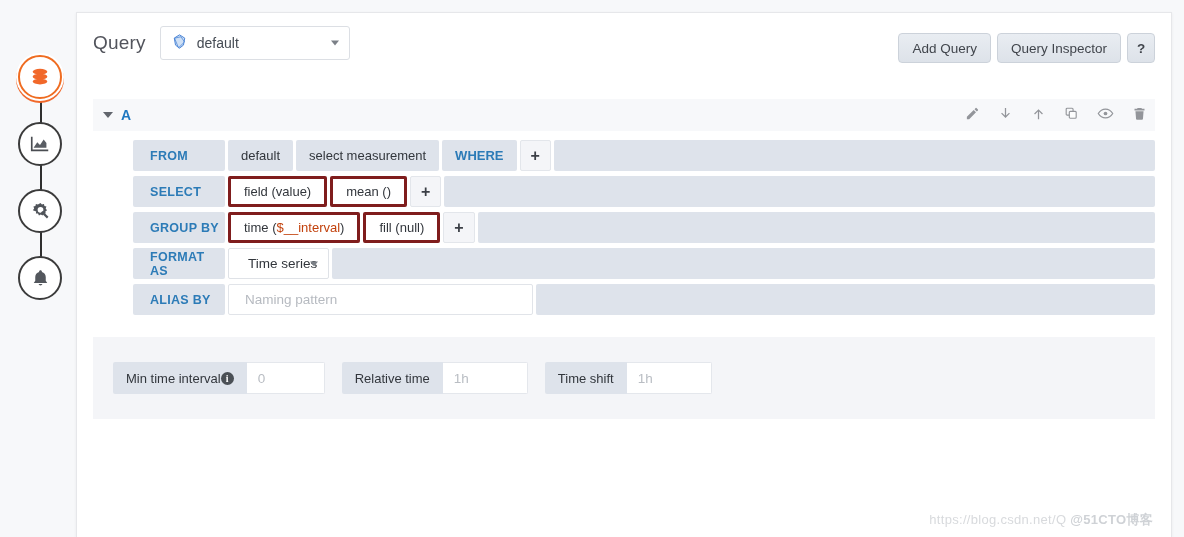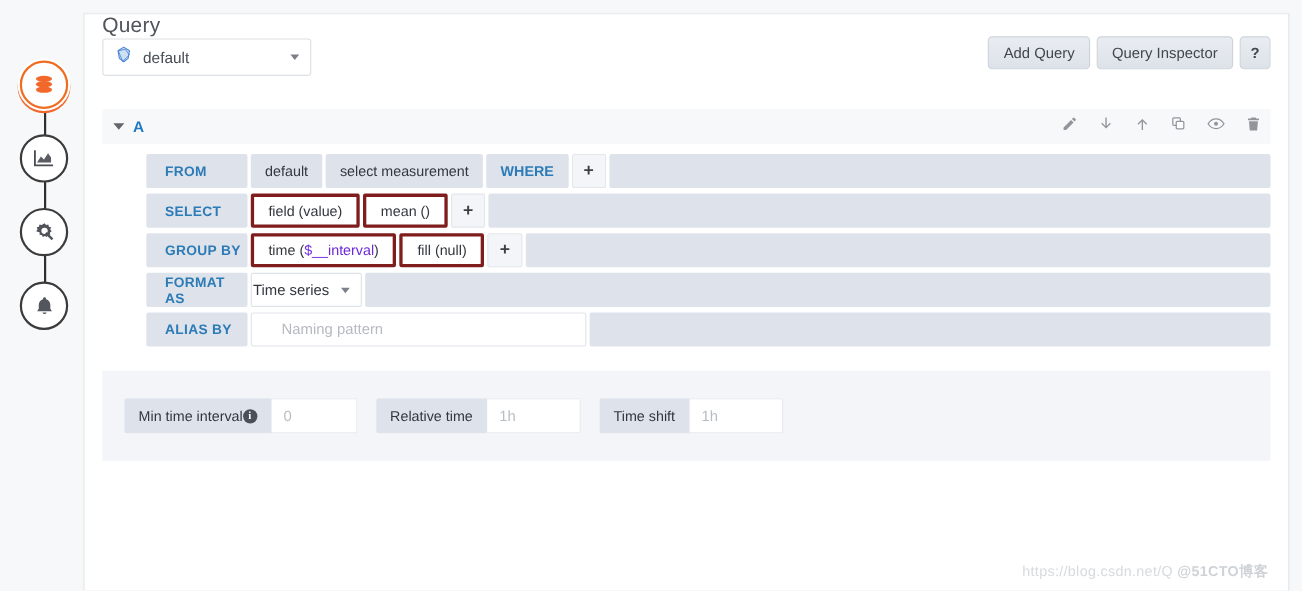--- a/index.html
+++ b/index.html
@@ -70,21 +70,21 @@
     border: 1px solid #e6e7ea;
     border-bottom: none;
     box-shadow: 0 1px 3px rgba(0,0,0,.06);
   }
 
   
   .panel-head {
     position: relative;
     height: 60px;
     padding: 0 16px;
-    display: flex;  flex-direction: column;
+    display: flex; align-items: center;
   }
   .query-title {
     font-size: 19px; color: #52545c;
     margin-right: 14px; letter-spacing: .2px;
   }
   .ds-picker {
     width: 190px; height: 34px;
     border: 1px solid #dcdfe4;
     border-radius: 3px;
     background: #fff;
@@ -186,46 +186,46 @@
     color: #3b3f46;
     font-size: 16px; font-weight: bold;
     padding: 0 10px;
     min-width: 28px;
   }
   .seg.white-box {
     background: #fff;
     border: 3px solid #7f1d1d;
     border-radius: 2px;
   }
-  .seg .accent { color: #6d28d9; }
+  .seg .accent { color: #c2410c; }
   .filler {
     flex: 1;
     background: #dee3eb;
     border-radius: 2px;
   }
   .dropdown-seg {
     background: #fff;
     border: 1px solid #dfe2e7;
     border-radius: 2px;
     width: 101px;
     position: relative;
     display: flex; align-items: center;
-    padding-left: 1px;
+    padding-left: 19px;
     font-size: 13.5px; color: #32363c;
     margin-right: 3px;
     cursor: pointer;
   }
   .alias-input {
     width: 305px;
     background: #fff;
     border: 1px solid #e1e4e9;
     border-radius: 2px;
     font-size: 13.5px;
     color: #32363c;
-    padding: 0 27px;
+    padding: 0 16px;
     margin-right: 3px;
     outline: none;
     font-family: "Liberation Sans", sans-serif;
   }
   .alias-input::placeholder { color: #b6bac0; }
 
   
   .opt-bar {
     margin: 22px 16px 0 16px;
     background: #f4f5f8;

